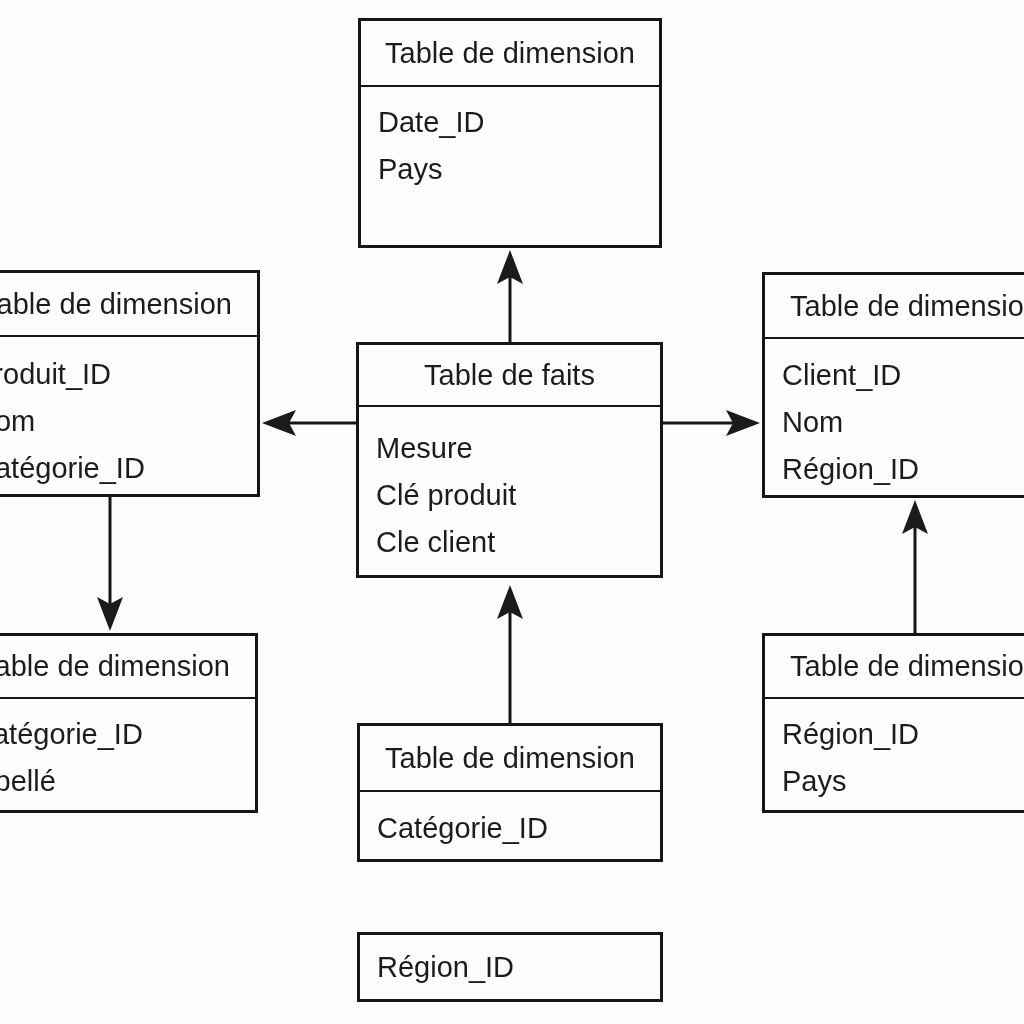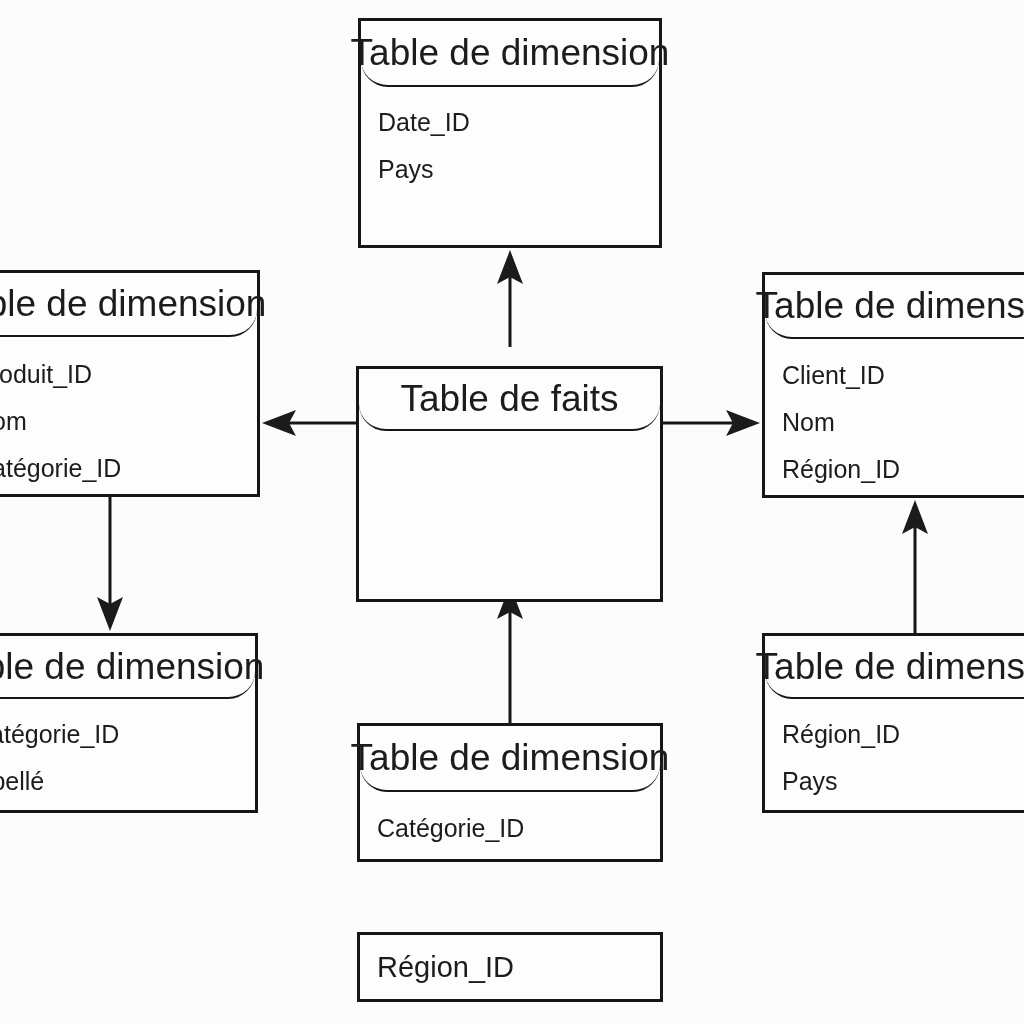--- a/index.html
+++ b/index.html
@@ -20,49 +20,48 @@
     position: absolute;
     background: #fdfdfd;
     border: 3px solid #161616;
     box-sizing: border-box;
   }
   .box-header {
     display: flex;
     align-items: center;
     justify-content: center;
     border-bottom: 2px solid #161616;
-    font-size: 37px;
+    font-size: 29px;
     white-space: nowrap;
     overflow: visible;
-    border-radius: 27px;
   }
   .box-body {
     white-space: nowrap;
   }
   .field {
-    font-size: 25px;
+    font-size: 29px;
     line-height: 47px;
     padding-left: 17px;
     white-space: nowrap;
   }
   .single-cell {
     display: flex;
     align-items: center;
     font-size: 29px;
     padding-left: 17px;
     height: 100%;
     box-sizing: border-box;
   }
 
   
   #box-dim-date       { left: 358px; top: 18px;  width: 304px; height: 230px; }
   #box-dim-date .box-header { height: 64px; }
   #box-dim-date .box-body   { padding-top: 12px; }
 
-  #box-fact           { left: 356px; top: 366px; width: 307px; height: 236px; }
+  #box-fact           { left: 356px; top: 342px; width: 307px; height: 236px; }
   #box-fact .box-header { height: 60px; }
   #box-fact .box-body   { padding-top: 18px; }
 
   #box-dim-produit    { left: -46px; top: 270px; width: 306px; height: 227px; }
   #box-dim-produit .box-header { height: 62px; }
   #box-dim-produit .box-body   { padding-top: 14px; }
 
   #box-dim-client     { left: 762px; top: 272px; width: 306px; height: 226px; }
   #box-dim-client .box-header { height: 62px; }
   #box-dim-client .box-body   { padding-top: 13px; }
@@ -125,20 +124,25 @@
   <div class="table-box" id="box-dim-date">
     <div class="box-header">Table de dimension</div>
     <div class="box-body">
       <div class="field">Date_ID</div>
       <div class="field">Pays</div>
     </div>
   </div>
 
   <div class="table-box" id="box-fact">
     <div class="box-header">Table de faits</div>
+    <div class="box-body">
+      <div class="field">Mesure</div>
+      <div class="field">Clé produit</div>
+      <div class="field">Cle client</div>
+    </div>
   </div>
 
   <div class="table-box" id="box-dim-produit">
     <div class="box-header">Table de dimension</div>
     <div class="box-body">
       <div class="field">Produit_ID</div>
       <div class="field">Nom</div>
       <div class="field">Catégorie_ID</div>
     </div>
   </div>

